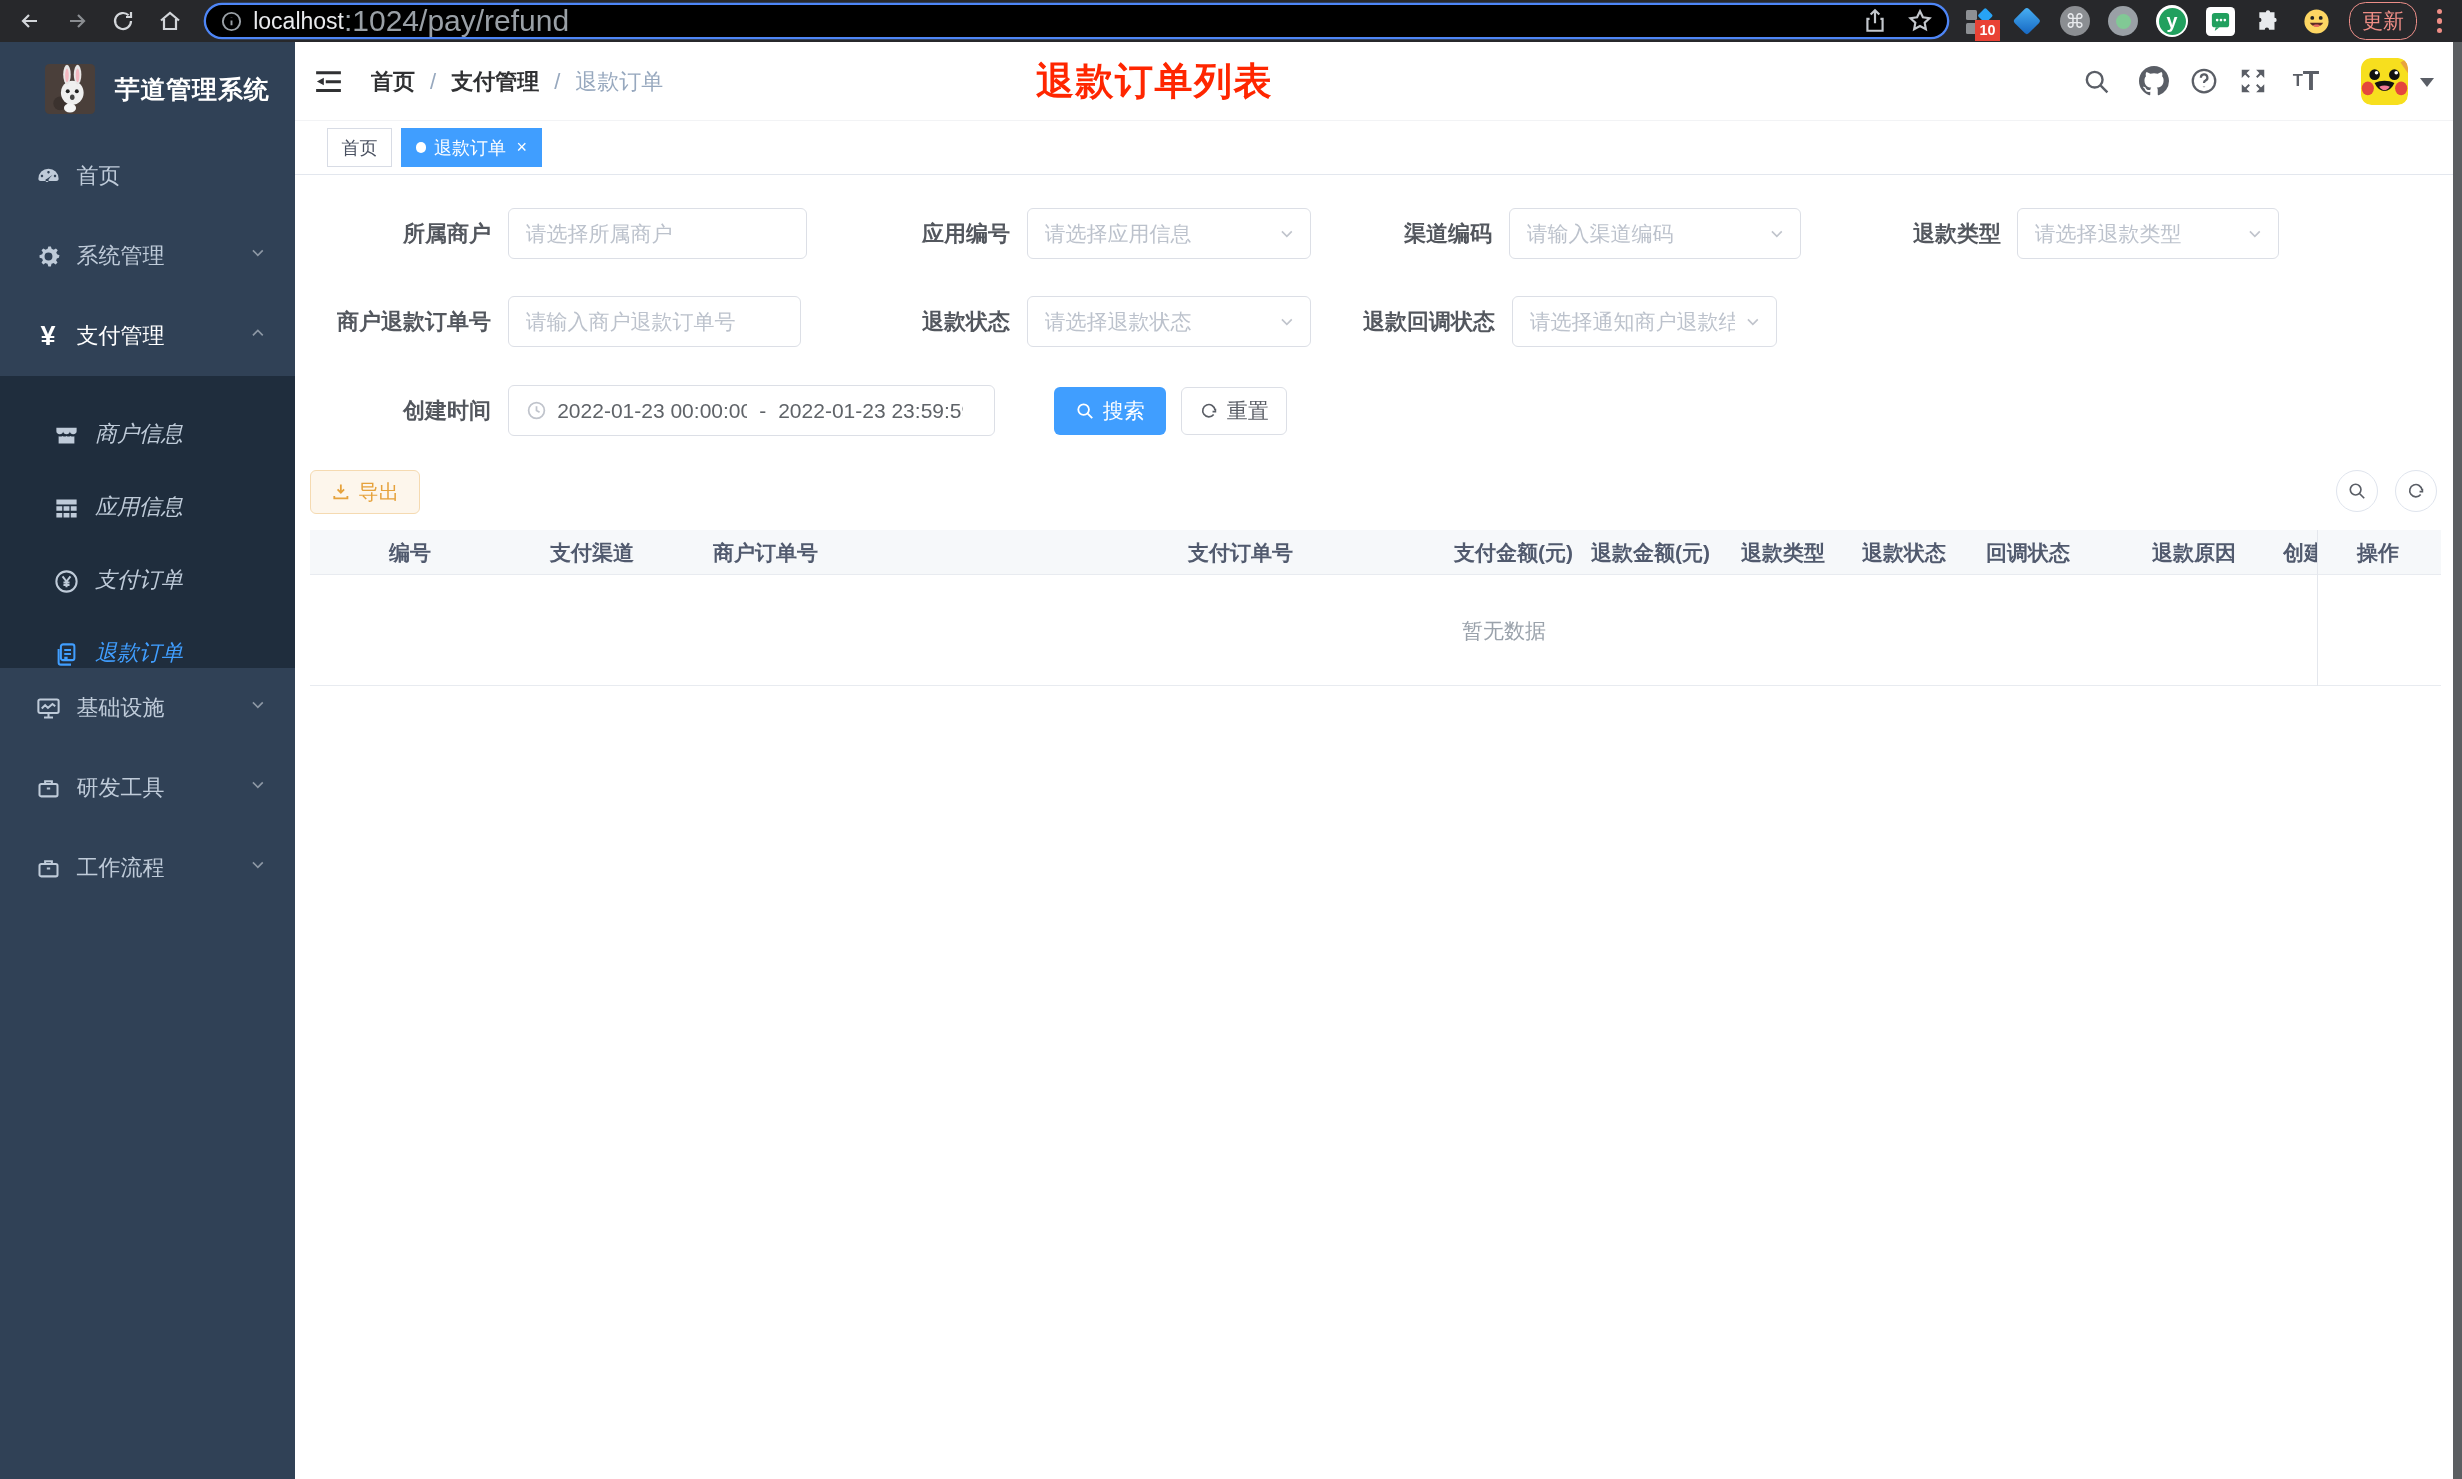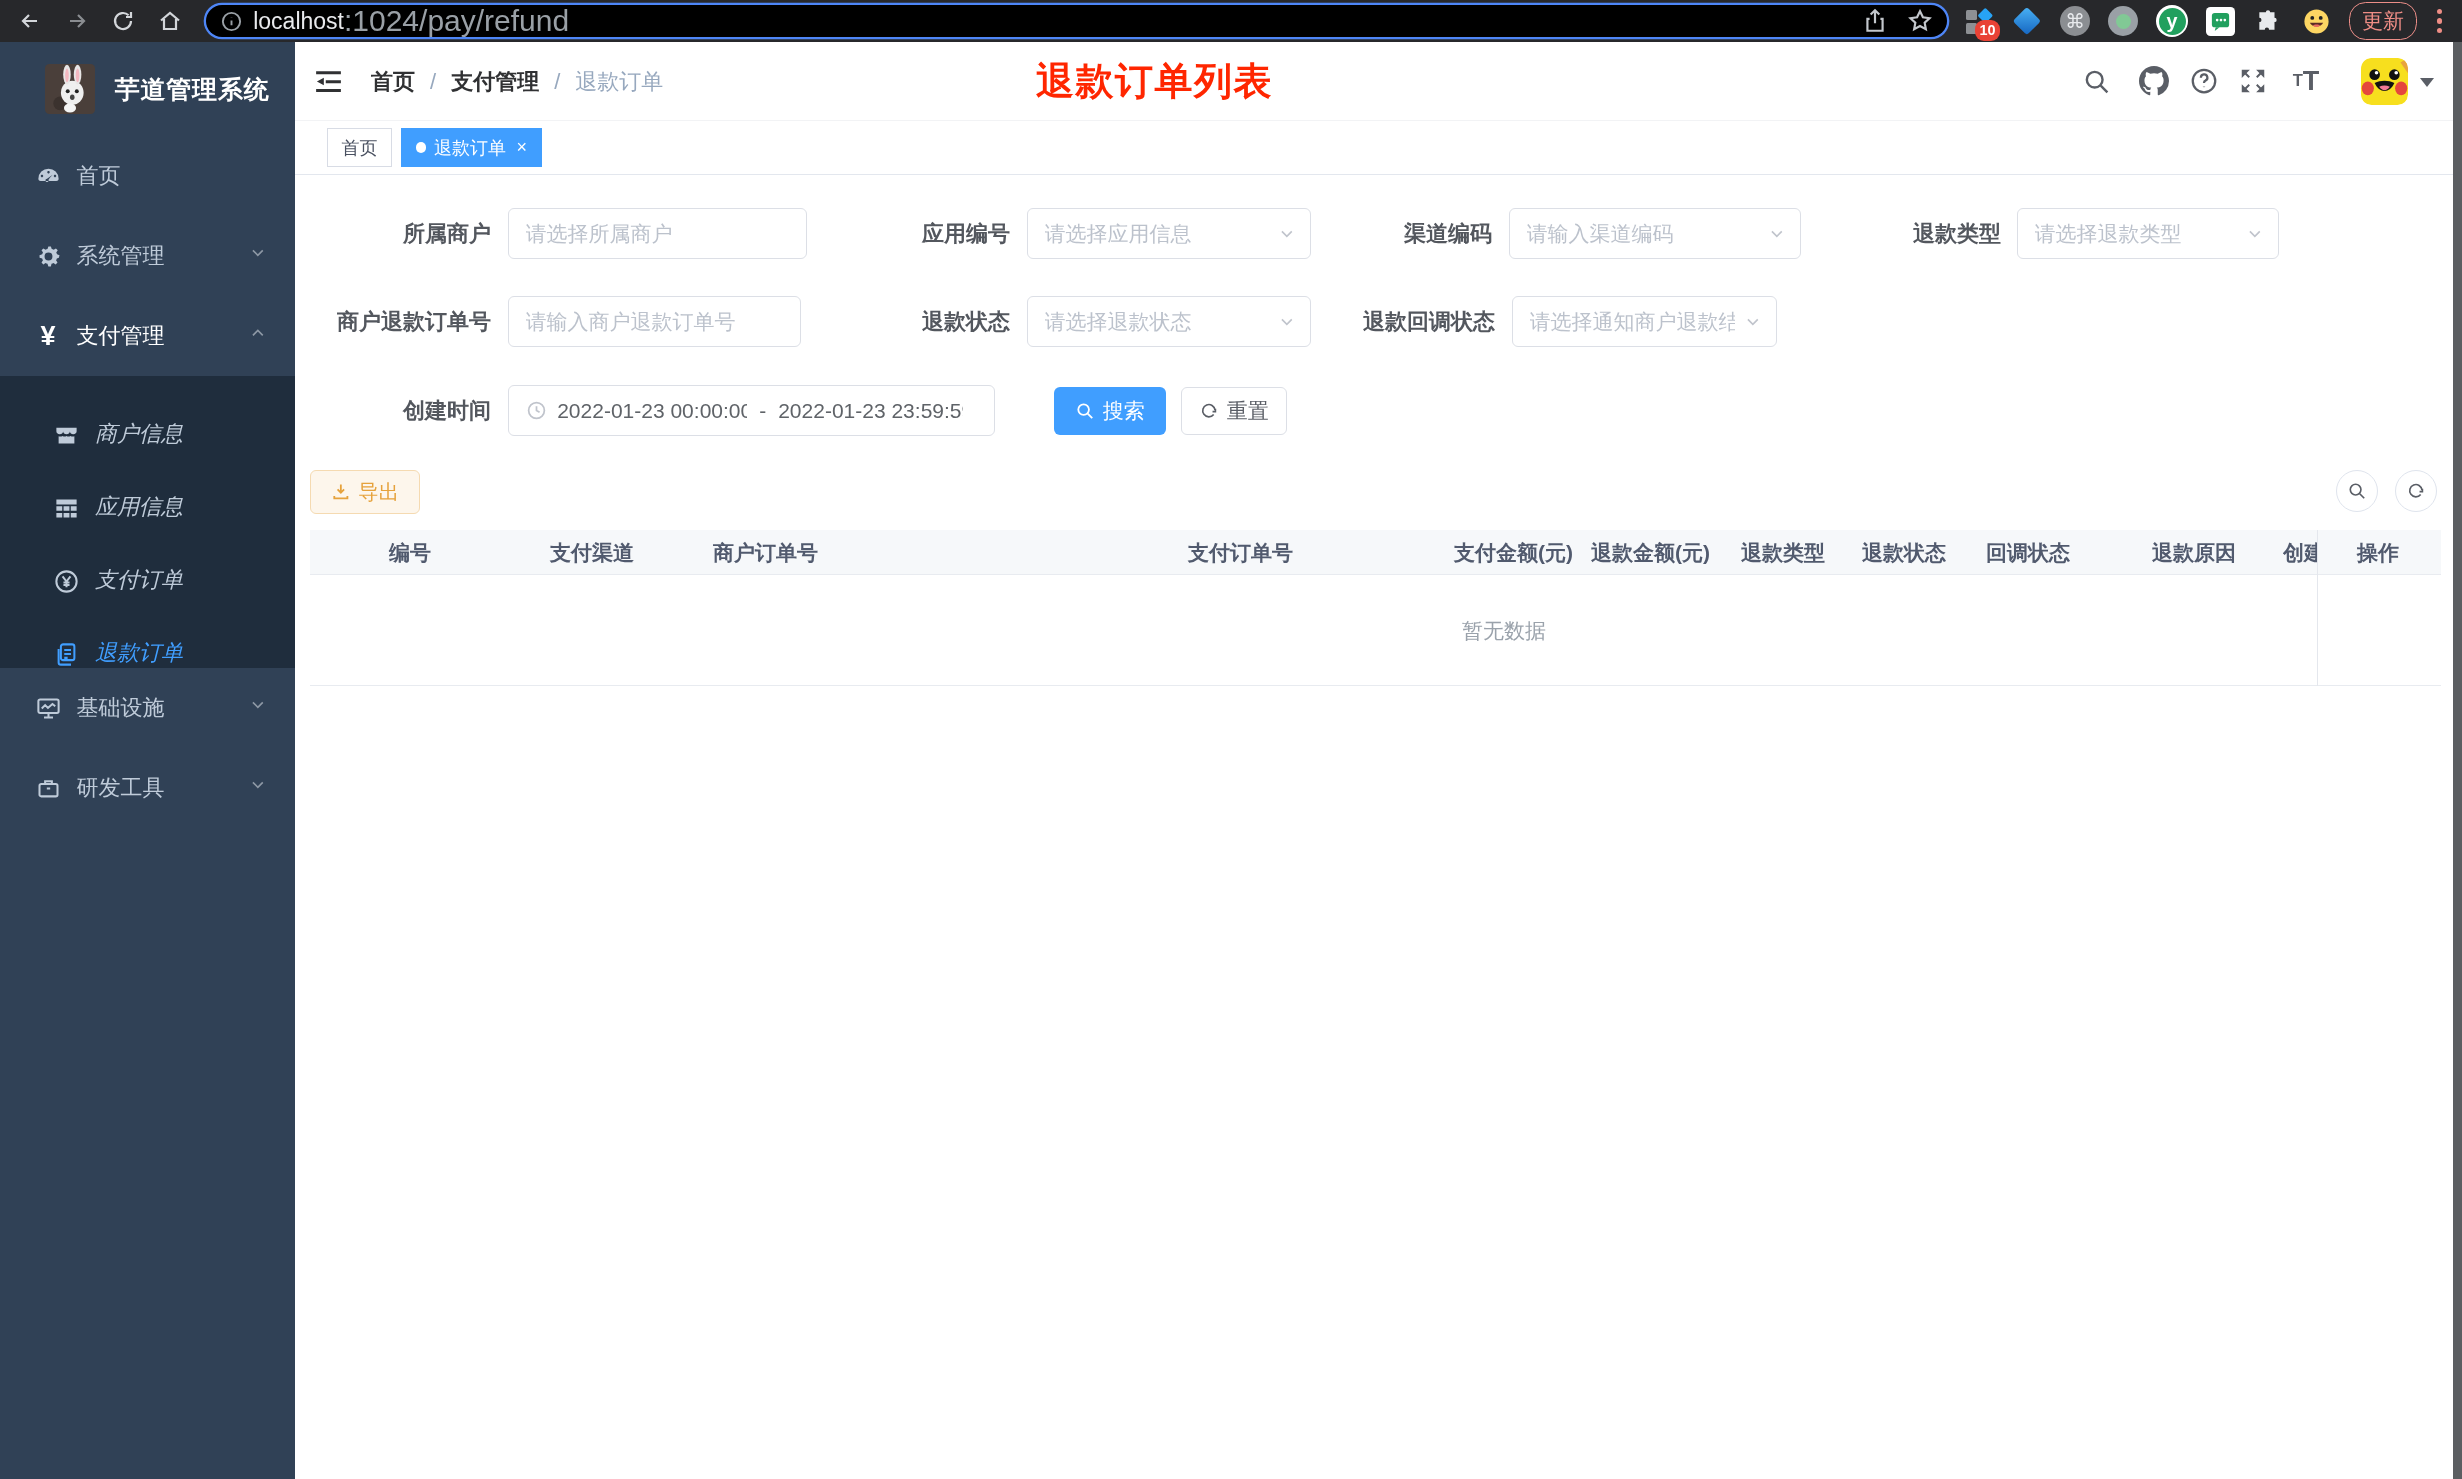--- a/index.html
+++ b/index.html
@@ -10,21 +10,21 @@
   .chrome { position:absolute; top:0; left:0; right:0; height:42px; background:#27282b; display:flex; align-items:center; z-index:50; }
   .nav-btn { width:33px; height:33px; margin-left:13.6px; display:flex; align-items:center; justify-content:center; border-radius:6px; }
   .nav-btn svg { width:24px; height:24px; }
   .omnibox { position:absolute; left:206px; top:5.3px; width:1741px; height:32px; border-radius:16px; background:#000000; box-shadow:0 0 0 2.3px #4e86f7; display:flex; align-items:center; padding:0 13.6px; }
   .omnibox .host { color:#e9eaed; font-size:23px; margin-left:10.6px; }
   .omnibox .rest { color:#9aa0a6; font-size:30px; }
   .omni-spacer { flex:1; }
   .omni-icon { width:26px; height:26px; margin-left:19.7px; display:flex; align-items:center; justify-content:center; }
   .ext-row { position:absolute; left:1964px; top:0; height:42px; display:flex; align-items:center; gap:18px; }
   .ext { width:30px; height:30px; position:relative; display:flex; align-items:center; justify-content:center; }
-  .badge { position:absolute; right:-6px; bottom:-4.5px; background:#e94235; color:#fff; font-size:14.4px; line-height:1; padding:3px 4.5px; border-radius:9px; font-weight:700; }
+  .badge { position:absolute; right:-6px; bottom:-4.5px; background:#e94235; color:#fff; font-size:14.4px; line-height:1; padding:3px 4.5px; border-radius:0; font-weight:700; }
   .grid-ext { width:26px; height:26px; position:relative; }
   .grid-ext i { position:absolute; background:#8d9094; width:10.6px; height:10.6px; border-radius:1.5px; }
   .grid-ext .b { background:#27a3f5; transform:rotate(45deg); }
   .kite { width:19.7px; height:19.7px; background:linear-gradient(135deg,#49b1f5,#1565c0); transform:rotate(45deg); border-radius:3px; }
   .circ { border-radius:50%; display:flex; align-items:center; justify-content:center; }
   .cmd { width:30px; height:30px; background:#8b8e92; color:#e8eaed; font-size:19.7px; }
   .dotc { width:30px; height:30px; background:#9aa0a6; }
   .dotc i { width:15px; height:15px; border-radius:50%; background:#81c995; }
   .ylogo { width:32px; height:32px; background:#fff; }
   .ylogo i { width:27px; height:27px; border-radius:50%; background:#21a05e; color:#fff; font-size:19.7px; font-weight:700; display:flex; align-items:center; justify-content:center; font-style:normal; }
@@ -318,20 +318,34 @@
             </svg>
         </span>
         <span class="lbl">研发工具</span>
         <span class="chev">
           <svg class="chevron" viewBox="0 0 24 24" fill="none" stroke="#8d98a5" stroke-width="2">
               <path d="M6 9l6 6 6-6"></path>
             </svg>
         </span>
       </div>
 
+      <div class="s-item">
+        <span class="ico">
+          <svg class="sico" viewBox="0 0 24 24" fill="none" stroke="#bfcbd9" stroke-width="1.8">
+              <rect x="4" y="8" width="16" height="11" rx="1.5"></rect>
+              <path d="M9 8V5.5h6V8M10.5 12h3"></path>
+            </svg>
+        </span>
+        <span class="lbl">工作流程</span>
+        <span class="chev">
+          <svg class="chevron" viewBox="0 0 24 24" fill="none" stroke="#8d98a5" stroke-width="2">
+              <path d="M6 9l6 6 6-6"></path>
+            </svg>
+        </span>
+      </div>
     </aside>
 
     <div class="main">
 
       <div class="navbar">
         <div class="hamburger">
           <svg viewBox="0 0 24 24" fill="#303133" width="33" height="33">
               <path d="M3 4.5h18v2.2H3zM10 11h11v2.2H10zM3 17.5h18v2.2H3zM8.6 9.2 3.6 12l5 2.8z"></path>
             </svg>
         </div>

